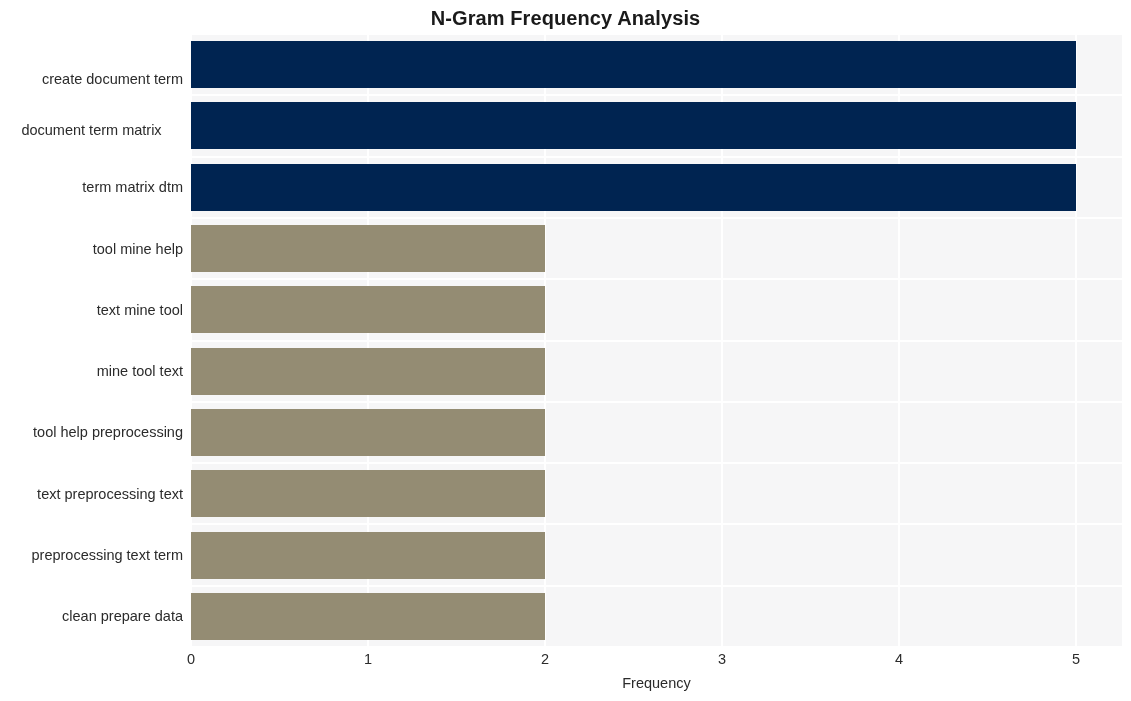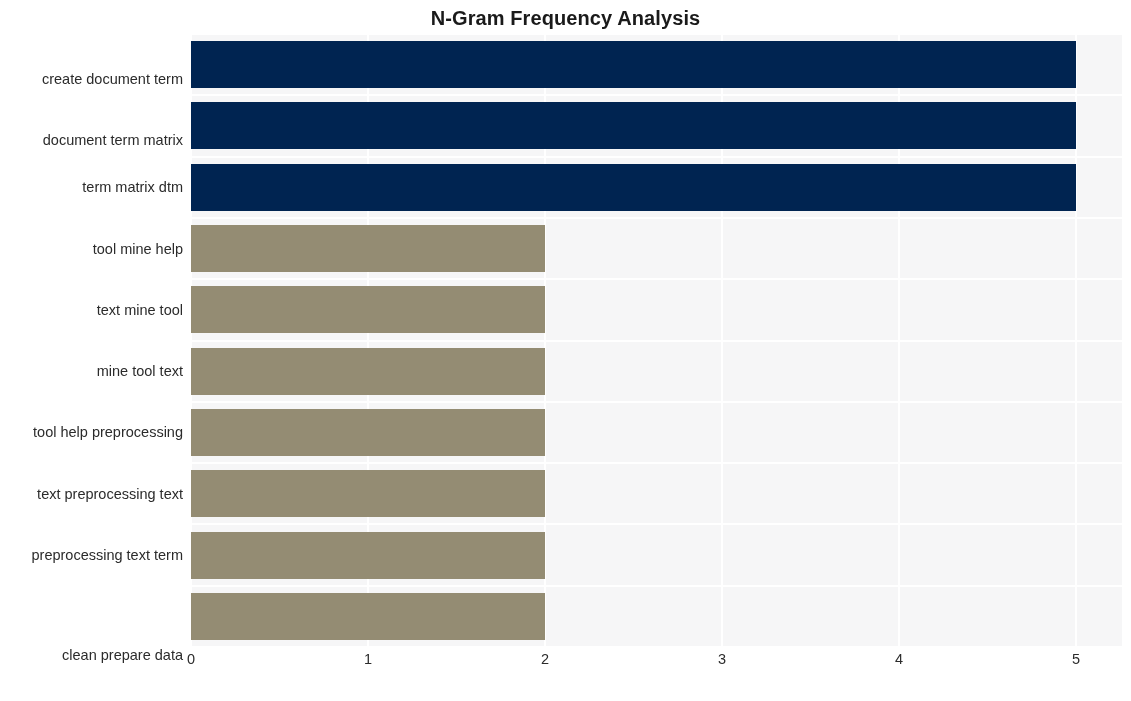--- a/index.html
+++ b/index.html
@@ -151,34 +151,35 @@
       <div class="bar" title="text mine tool: 2" style="top: 252.35px; height: 47px; width: 353.992px; background: rgb(148, 140, 115);"></div>
       <div class="bar" title="mine tool text: 2" style="top: 313.65px; height: 47px; width: 353.992px; background: rgb(148, 140, 115);"></div>
       <div class="bar" title="tool text preprocessing: 2" style="top: 374.95px; height: 47px; width: 353.992px; background: rgb(148, 140, 115);"></div>
       <div class="bar" title="text preprocessing text: 2" style="top: 436.25px; height: 47px; width: 353.992px; background: rgb(148, 140, 115);"></div>
       <div class="bar" title="preprocessing text mine: 2" style="top: 497.55px; height: 47px; width: 353.992px; background: rgb(148, 140, 115);"></div>
       <div class="bar" title="clean prepare data: 2" style="top: 558.85px; height: 47px; width: 353.992px; background: rgb(148, 140, 115);"></div>
     </div>
 
   <div id="y-axis-labels">
       <div class="ytick" style="top: 37px;">create document term</div>
-      <div class="ytick" style="top: 98px;">document term matrix</div>
+      <div class="ytick" style="top: 88px; text-align: center;">document term matrix</div>
       <div class="ytick" style="top: 145.25px;">term matrix dtm</div>
       <div class="ytick" style="top: 206.55px;">tool mine help</div>
       <div class="ytick" style="top: 267.85px; padding-left: 24px;">text mine tool</div>
       <div class="ytick" style="top: 329.15px; padding-left: 29px;">mine tool text</div>
       <div class="ytick" style="top: 390.45px;">tool help preprocessing</div>
       <div class="ytick" style="top: 451.75px; margin-left: 26px;">text preprocessing text</div>
       <div class="ytick" style="top: 513.05px;">preprocessing text term</div>
-      <div class="ytick" style="top: 574.35px; margin-top: 39px;">clean prepare data</div>
+      <div class="ytick" style="top: 574.35px;">clean prepare data</div>
     </div>
 
   <div id="x-axis-labels">
       <div class="xtick" style="left: 191px;">0</div>
       <div class="xtick" style="left: 367.996px;">1</div>
       <div class="xtick" style="left: 544.992px;">2</div>
       <div class="xtick" style="left: 721.989px;">3</div>
       <div class="xtick" style="left: 898.985px;">4</div>
       <div class="xtick" style="left: 1075.98px;">5</div>
     </div>
 
+  <div id="x-axis-title">Frequency</div>
 
 </div>
 
 </body></html>

